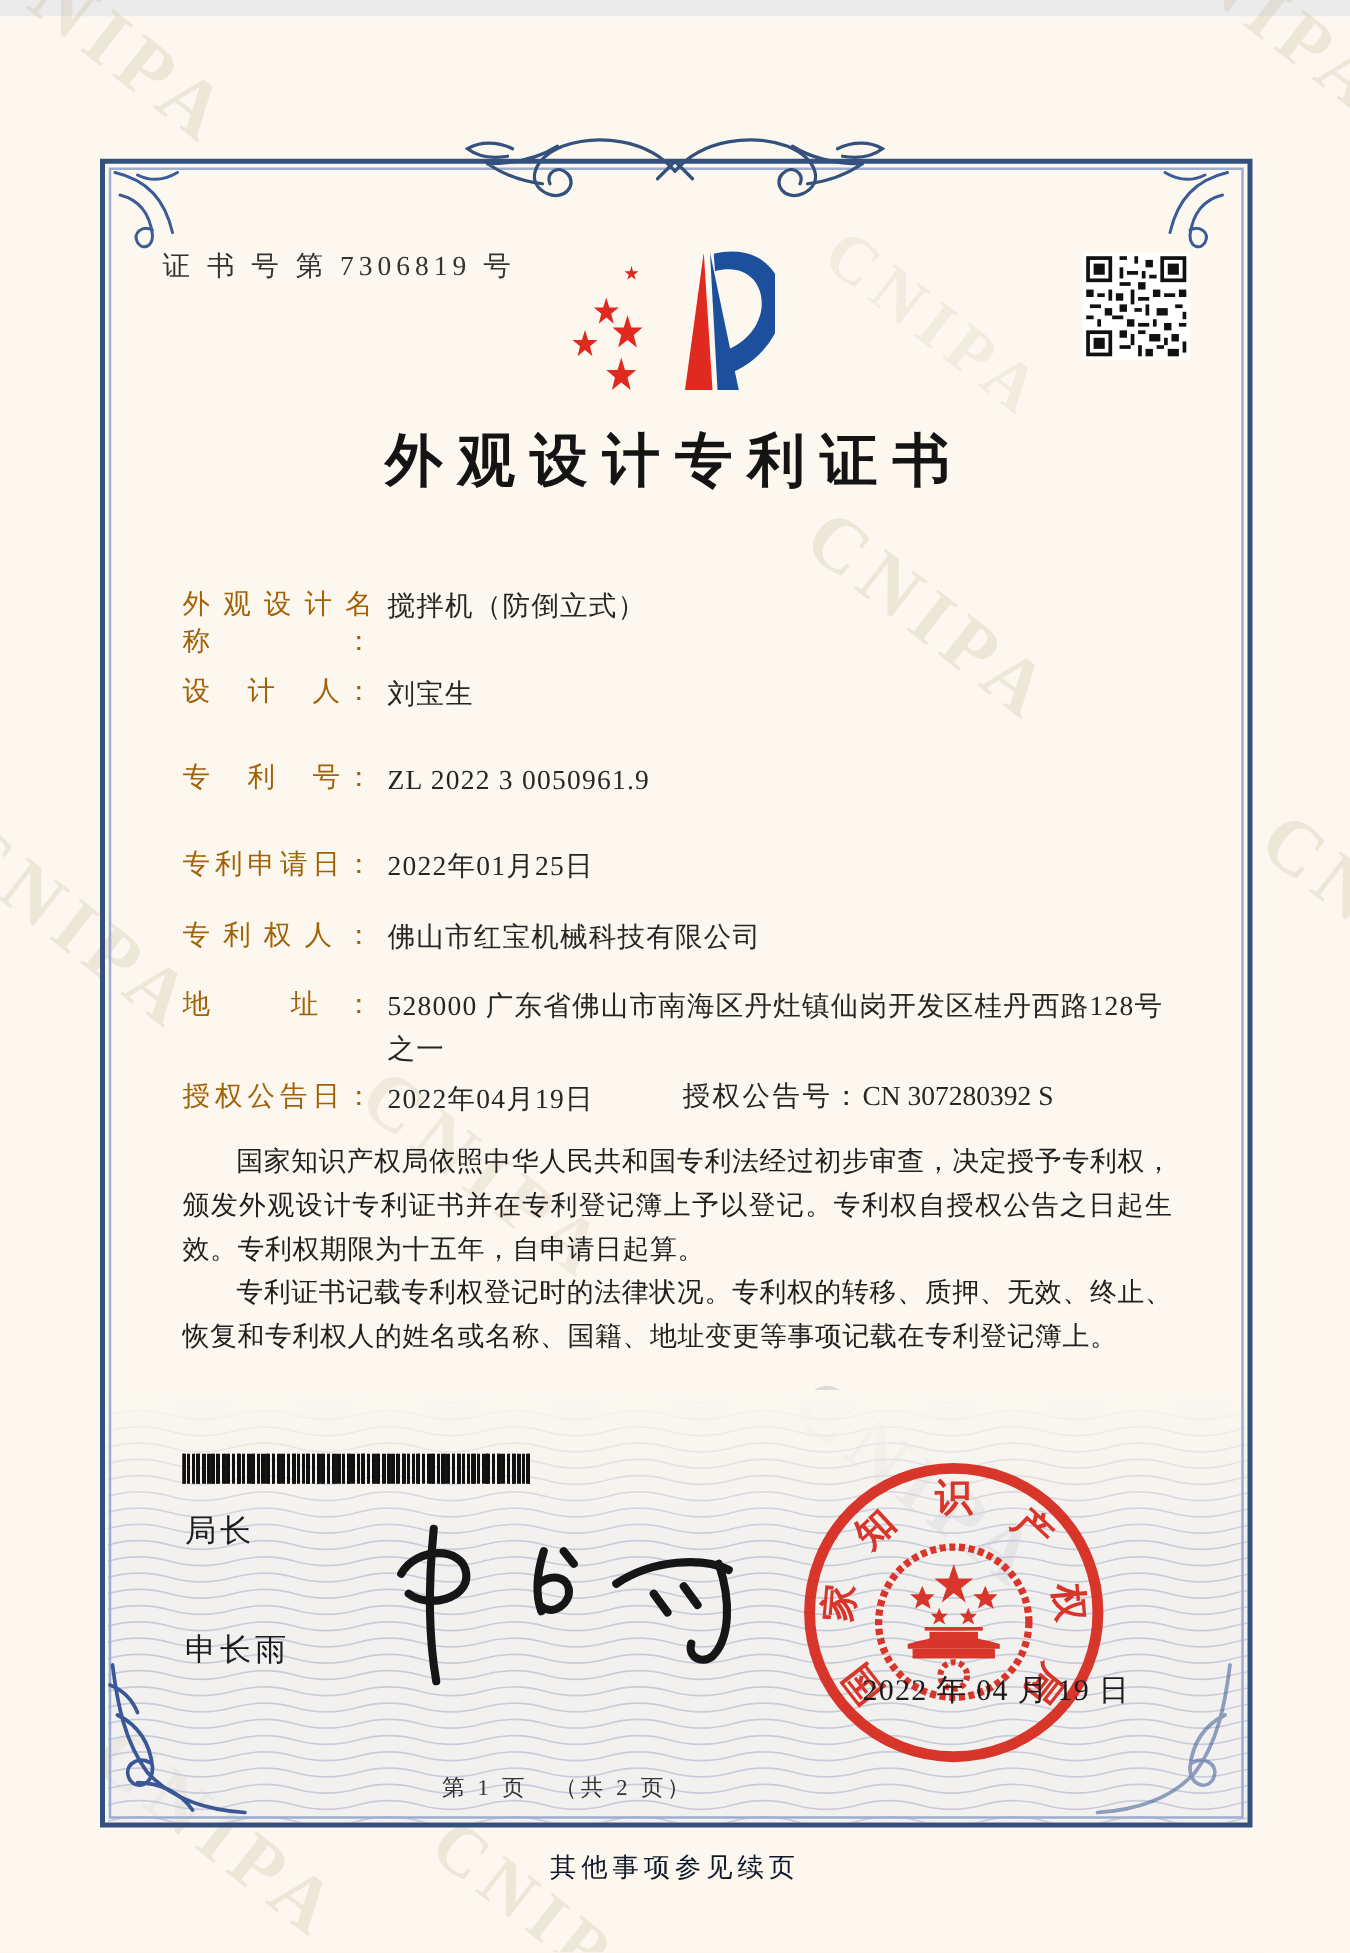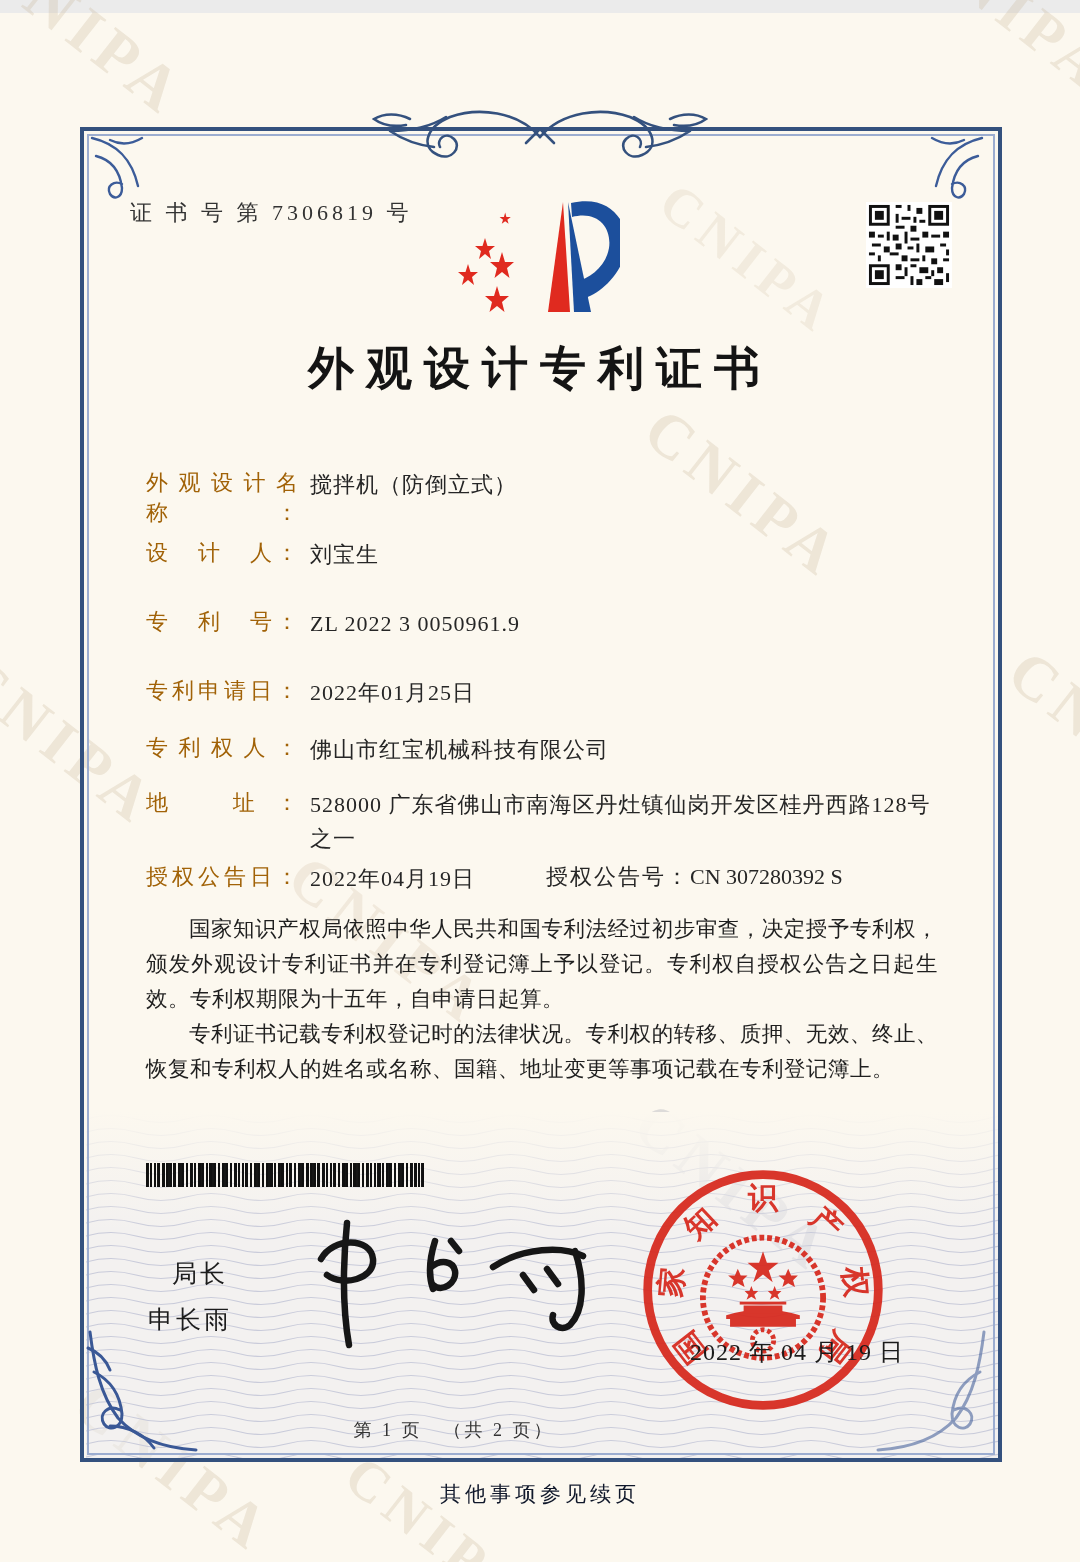--- a/index.html
+++ b/index.html
@@ -35,21 +35,21 @@
   .body-text p{margin:0;text-indent:2em;}
   
   .waves{position:absolute;left:86px;top:1112px;width:912px;height:346px;overflow:hidden;}
   .waves-fade{position:absolute;left:0;top:0;width:912px;height:120px;
               background:linear-gradient(#fcf8ef,rgba(252,248,239,0));}
   
   .barcode{position:absolute;left:146px;top:1163px;width:278px;height:24px;
            background:repeating-linear-gradient(90deg,#101010 0 2px,transparent 2px 4px),
                       repeating-linear-gradient(90deg,#101010 0 1px,transparent 1px 9px),
                       repeating-linear-gradient(90deg,#161616 0 3px,transparent 3px 11px);}
-  .director-title{position:absolute;left:148px;top:1257px;font-size:25px;letter-spacing:3px;color:#1c1c1c;margin-left:24px;}
+  .director-title{position:absolute;left:148px;top:1208px;font-size:25px;letter-spacing:3px;color:#1c1c1c;}
   .director-name{position:absolute;left:148px;top:1303px;font-size:25px;letter-spacing:3px;color:#1c1c1c;}
   .signature{position:absolute;left:285px;top:1213px;}
   .seal{position:absolute;left:637px;top:1164px;opacity:0.93;}
   .seal-date{position:absolute;left:642px;top:1336px;width:246px;text-align:center;
              font-size:24px;color:#1b1b1b;letter-spacing:1px;white-space:nowrap;margin-left:32px;}
   .page-indicator{position:absolute;left:0;top:1418px;width:908px;text-align:center;
                   font-size:18px;letter-spacing:3px;color:#333;}
   .footer-note{position:absolute;left:0;top:1480px;width:1080px;text-align:center;
                font-size:21px;letter-spacing:4px;color:#0f172a;}
   .orn{position:absolute;pointer-events:none;}

